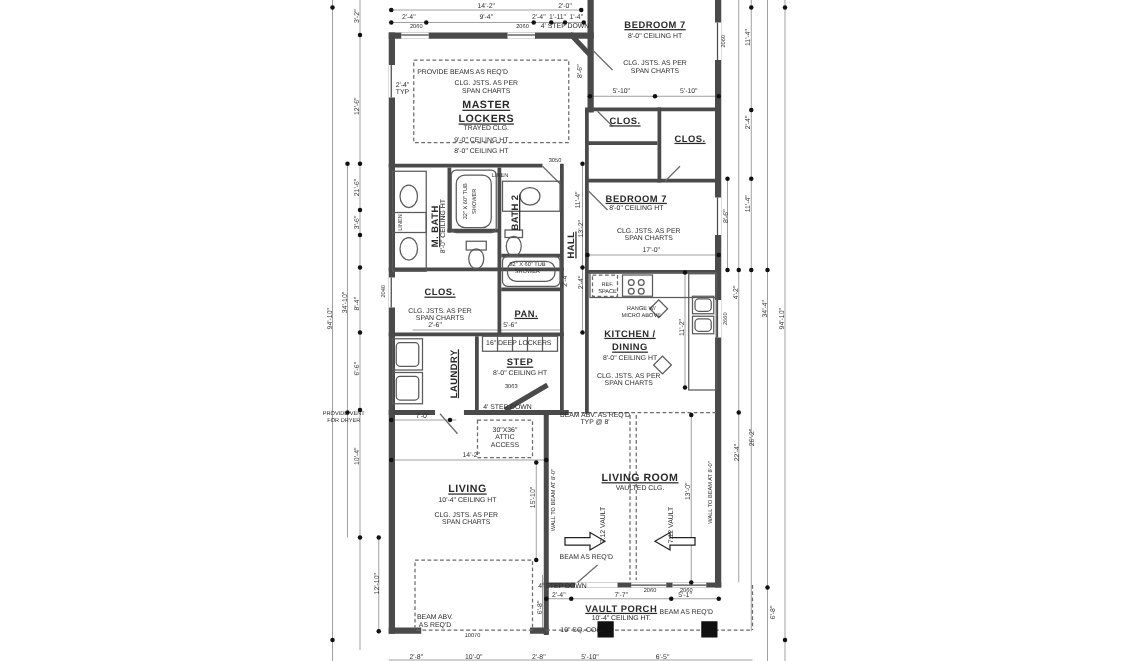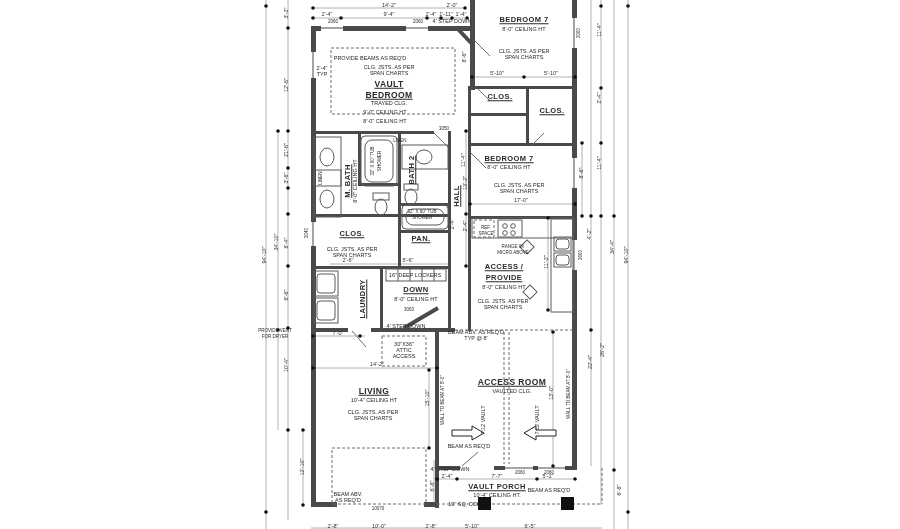--- a/index.html
+++ b/index.html
@@ -230,46 +230,46 @@
         <circle cx="437" cy="368" r="1.8" fill="#111"></circle>
         <circle cx="429" cy="370" r="1.8" fill="#111"></circle>
         <circle cx="429" cy="448" r="1.8" fill="#111"></circle>
         <circle cx="553" cy="332" r="1.8" fill="#111"></circle>
         <circle cx="553" cy="466" r="1.8" fill="#111"></circle>
         <circle cx="548" cy="218" r="1.8" fill="#111"></circle>
         <circle cx="548" cy="310" r="1.8" fill="#111"></circle>
       </g>
 </svg>
 
-<div class="L t big" style="left:389px;top:84px">VAULT</div>
-<div class="L t big" style="left:389px;top:95px">BEDROOM</div>
+<div class="L t big" style="left:389px;top:84px">MASTER</div>
+<div class="L t big" style="left:389px;top:95px">LOCKERS</div>
 <div class="L s" style="left:389px;top:104px">TRAYED CLG.</div>
 <div class="L s" style="left:385px;top:113px">9'-0" CEILING HT</div>
 <div class="L s" style="left:385px;top:122px">8'-0" CEILING HT</div>
 <div class="L t" style="left:524px;top:20px">BEDROOM 7</div>
 <div class="L s" style="left:524px;top:30px">8'-0" CEILING HT</div>
 <div class="L t" style="left:500px;top:97px">CLOS.</div>
 <div class="L t" style="left:552px;top:111px">CLOS.</div>
 <div class="L t" style="left:509px;top:159px">BEDROOM 7</div>
 <div class="L s" style="left:509px;top:168px">8'-0" CEILING HT</div>
 <div class="L t v" style="left:348px;top:181px">M. BATH</div>
 <div class="L s v" style="left:356px;top:181px">8'-0" CEILING HT</div>
 <div class="L t v" style="left:412px;top:170px">BATH 2</div>
 <div class="L t v" style="left:457px;top:196px">HALL</div>
 <div class="L t" style="left:352px;top:234px">CLOS.</div>
-<div class="L t" style="left:421px;top:239px">PAN.</div>
-<div class="L t" style="left:504px;top:267px">ACCESS /</div>
-<div class="L t" style="left:504px;top:278px">PROVIDE</div>
+<div class="L t" style="left:421px;top:251px">PAN.</div>
+<div class="L t" style="left:504px;top:267px">KITCHEN /</div>
+<div class="L t" style="left:504px;top:278px">DINING</div>
 <div class="L s" style="left:504px;top:288px">8'-0" CEILING HT</div>
 <div class="L t v" style="left:363px;top:299px">LAUNDRY</div>
-<div class="L t" style="left:416px;top:290px">DOWN</div>
+<div class="L t" style="left:416px;top:290px">STEP</div>
 <div class="L s" style="left:416px;top:300px">8'-0" CEILING HT</div>
 <div class="L t big" style="left:374px;top:391px">LIVING</div>
 <div class="L s" style="left:374px;top:401px">10'-4" CEILING HT</div>
-<div class="L t big" style="left:512px;top:382px">ACCESS ROOM</div>
+<div class="L t big" style="left:512px;top:382px">LIVING ROOM</div>
 <div class="L s" style="left:512px;top:392px">VAULTED CLG.</div>
 <div class="L t" style="left:497px;top:487px">VAULT PORCH</div>
 <div class="L s" style="left:497px;top:496px">10'-4" CEILING HT.</div>
 
 <div class="L s" style="left:370px;top:59px">PROVIDE BEAMS AS REQ'D</div>
 <div class="L s" style="left:389px;top:68px">CLG. JSTS. AS PER</div>
 <div class="L s" style="left:389px;top:74px">SPAN CHARTS</div>
 <div class="L s" style="left:322px;top:69px">2'-4"</div>
 <div class="L s" style="left:322px;top:75px">TYP</div>
 <div class="L s" style="left:452px;top:22px">4' STEP DOWN</div>

